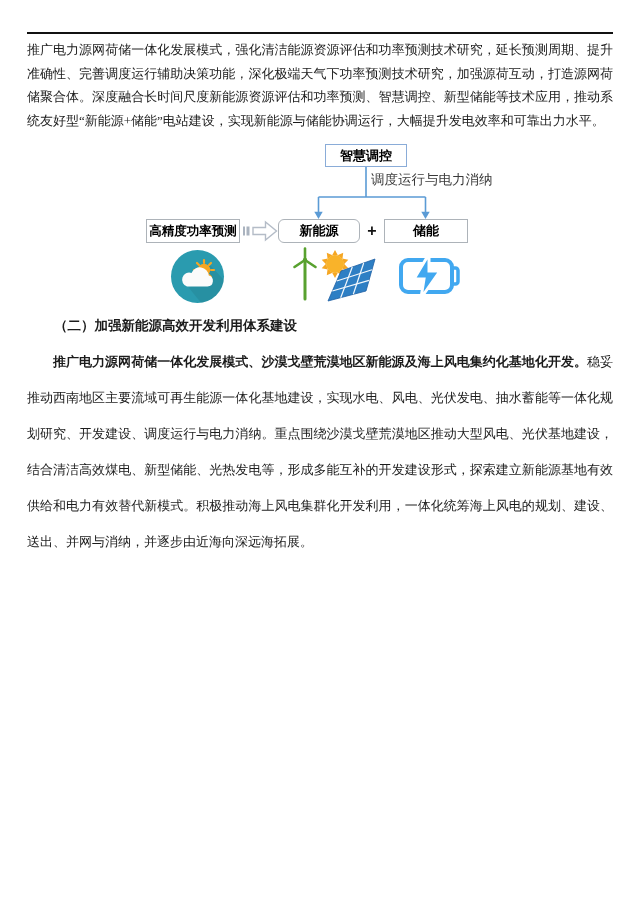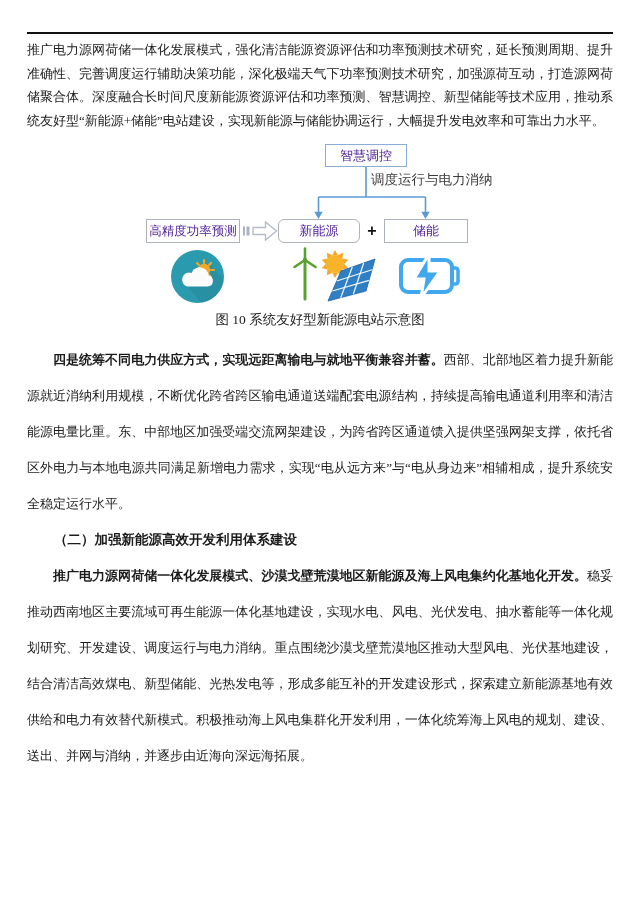--- a/index.html
+++ b/index.html
@@ -8,21 +8,21 @@
   .top-rule{margin-top:32px;height:2px;background:#111;}
   .para{margin:0;font-size:13px;text-align:justify;letter-spacing:0;}
   .p1{margin-top:4px;line-height:23.5px;}
   .body-lh{line-height:36px;}
   .indent{text-indent:2em;}
   .m-top{margin-top:12px;}
   .lead{font-weight:700;font-family:"Liberation Sans","DejaVu Sans",sans-serif;}
   .heading{margin:0;font-size:13.5px;font-weight:700;line-height:36px;text-indent:2em;font-family:"Liberation Sans","DejaVu Sans",sans-serif;}
   
   .figure{position:relative;margin:8px -27px 0;width:640px;height:168px;font-family:"Liberation Sans","DejaVu Sans",sans-serif;}
-  .node{position:absolute;box-sizing:border-box;background:#fff;display:flex;align-items:center;justify-content:center;font-size:13px;color:#4c1d95;white-space:nowrap;}
+  .node{position:absolute;box-sizing:border-box;background:#fff;display:flex;align-items:center;justify-content:center;font-size:13px;color:#000000;white-space:nowrap;font-weight:bold;}
   .node.smart{left:325px;top:4px;width:82px;height:23px;border:1.5px solid #8aacd8;}
   .node.plain{border:1.4px solid #adb3b9;}
   .node.forecast{left:146px;top:79px;width:94px;height:24px;font-size:12.5px;}
   .node.newenergy{left:278px;top:79px;width:82px;height:24px;border-radius:6px;}
   .node.storage{left:384px;top:79px;width:84px;height:24px;}
   .plus{position:absolute;left:360px;top:79px;width:24px;height:24px;display:flex;align-items:center;justify-content:center;font-weight:700;font-size:16px;color:#111;}
   .coord-label{position:absolute;left:371px;top:31px;font-size:13.5px;color:#3a3a3a;white-space:nowrap;}
   .connectors,.ic{position:absolute;}
   .caption{margin:2px 0 0;font-size:13.5px;text-align:center;line-height:20px;color:#1b1b1b;}
 </style>
@@ -113,22 +113,20 @@
     </svg>
 
     <svg class="ic" style="left:398px;top:113px;" width="64" height="46" viewBox="0 0 64 46">
       <rect x="3" y="7" width="51" height="32" rx="7" ry="7" fill="none" stroke="#41A8F0" stroke-width="4"></rect>
       <path d="M54 15 h3.5 a2.5 2.5 0 0 1 2.5 2.5 v11 a2.5 2.5 0 0 1 -2.5 2.5 H54" fill="none" stroke="#41A8F0" stroke-width="3.5"></path>
       <polygon points="31,1 16,26 26,26 23,45 42,18 31,18" fill="#41A8F0" stroke="#ffffff" stroke-width="3"></polygon>
     </svg>
 
   </div>
 
-  <p class="caption">图 10  系统友好型新能源电站示意图</p>
 
-  <p class="para body-lh indent m-top"><span class="lead">四是统筹不同电力供应方式，实现远距离输电与就地平衡兼容并蓄。</span><span>西部、北部地区着力提升新能源就近消纳利用规模，不断优化跨省跨区输电通道送端配套电源结构，持续提高输电通道利用率和清洁能源电量比重。东、中部地区加强受端交流网架建设，为跨省跨区通道馈入提供坚强网架支撑，依托省区外电力与本地电源共同满足新增电力需求，实现“电从远方来”与“电从身边来”相辅相成，提升系统安全稳定运行水平。</span></p>
 
   <h3 class="heading">（二）加强新能源高效开发利用体系建设</h3>
 
 
   <p class="para body-lh indent"><span class="lead">推广电力源网荷储一体化发展模式、沙漠戈壁荒漠地区新能源及海上风电集约化基地化开发。</span><span>稳妥推动西南地区主要流域可再生能源一体化基地建设，实现水电、风电、光伏发电、抽水蓄能等一体化规划研究、开发建设、调度运行与电力消纳。重点围绕沙漠戈壁荒漠地区推动大型风电、光伏基地建设，结合清洁高效煤电、新型储能、光热发电等，形成多能互补的开发建设形式，探索建立新能源基地有效供给和电力有效替代新模式。积极推动海上风电集群化开发利用，一体化统筹海上风电的规划、建设、送出、并网与消纳，并逐步由近海向深远海拓展。</span></p>
 
 </div>
 
 </body></html>

